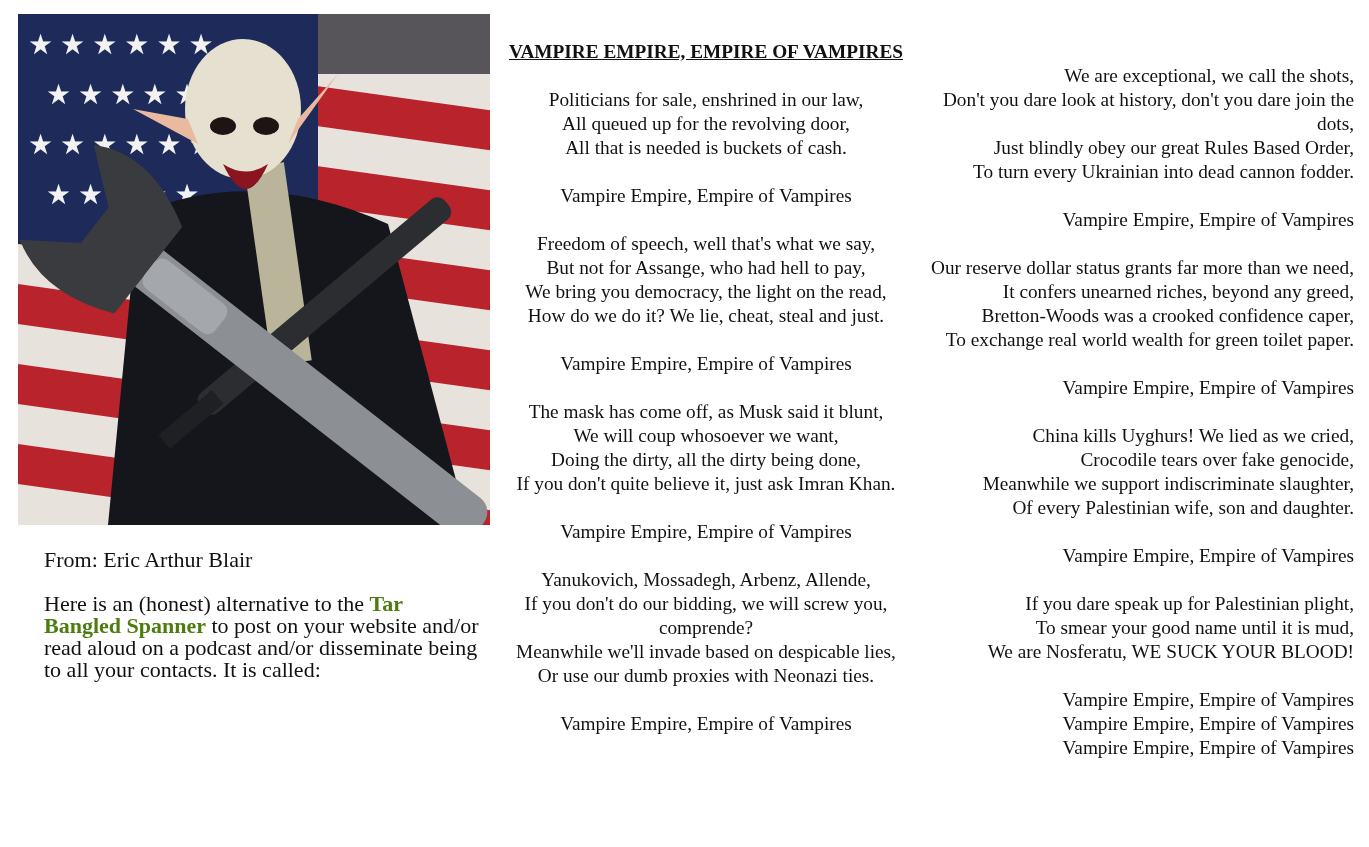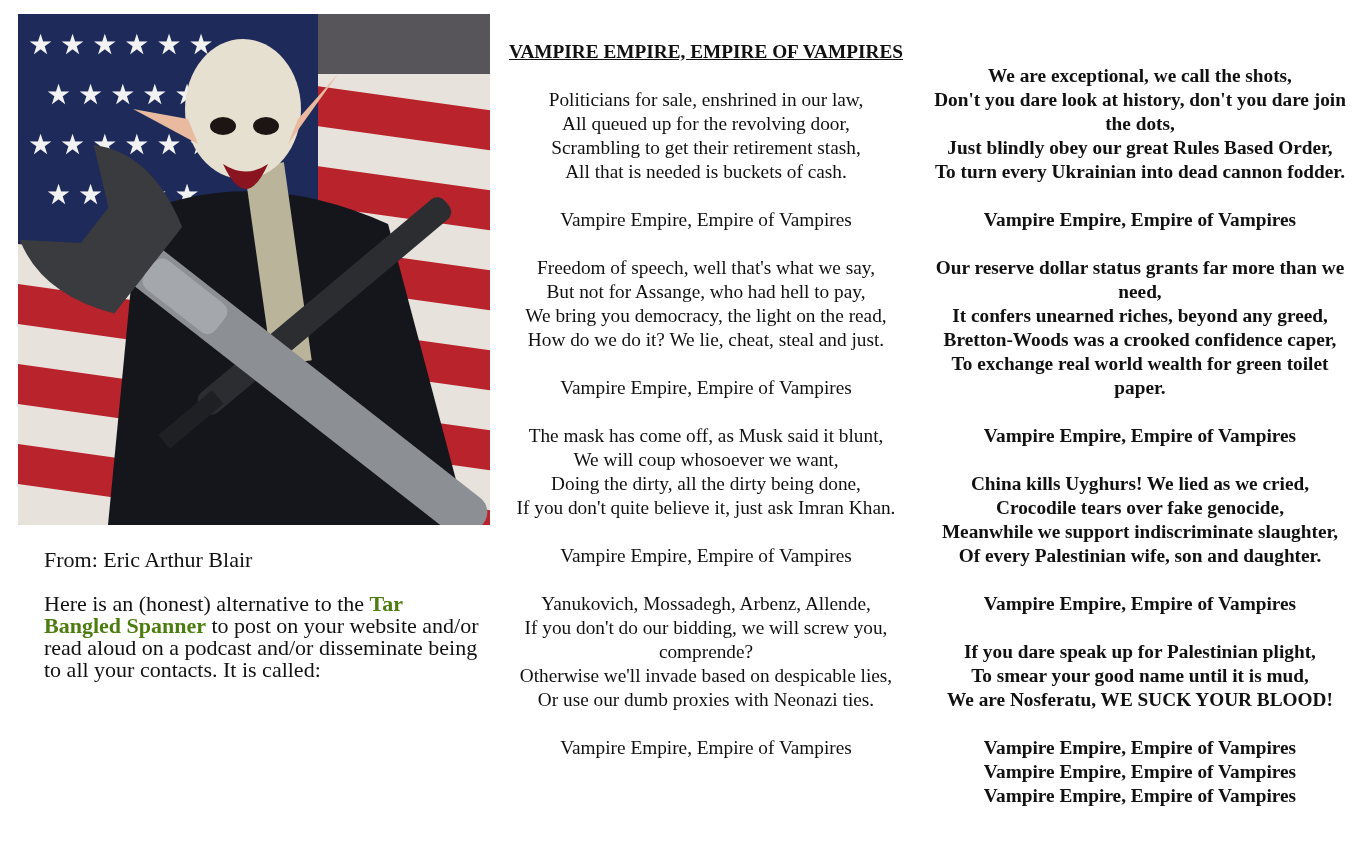--- a/index.html
+++ b/index.html
@@ -14,21 +14,21 @@
       background: #1a2340;
     }
     .art svg { display: block; }
     .intro {
       margin: 24px 0 0 26px; width: 436px;
       font-size: 22px; line-height: 22px;
     }
     .intro p { margin: 0 0 22px 0; }
     .intro .link { color: #4d7c0f; font-weight: bold; text-decoration: none; }
     .col-mid { position: absolute; left: 491px; top: 40px; width: 430px; text-align: center; font-size: 19.3px; line-height: 24px; }
-    .col-right { position: absolute; left: 926px; top: 64px; width: 428px; text-align: center; font-size: 19.3px; line-height: 24px; font-weight: bold; }
+    .col-right { position: absolute; left: 926px; top: 64px; width: 428px; text-align: right; font-size: 19.3px; line-height: 24px; }
     .title { font-weight: bold; text-decoration: underline; margin: 0 0 24px 0; font-size: 19.3px; }
     .stanza { margin: 0 0 24px 0; }
     .line { display: block; }
   </style>
 </head>
 <body>
 
 <div class="col-left">
   <div class="art">
     <svg width="472" height="511" viewBox="0 0 472 511">
@@ -79,21 +79,20 @@
     <p><span>Here is an (honest) alternative to the </span><a class="link" href="#">Tar Bangled Spanner</a><span> to post on your website and/or read aloud on a podcast and/or disseminate being to all your contacts. It is called:</span></p>
   </div>
 </div>
 
 <div class="col-mid">
   <div class="title">VAMPIRE EMPIRE, EMPIRE OF VAMPIRES</div>
   <div id="mid-stanzas">
       <div class="stanza">
         <span class="line">Politicians for sale, enshrined in our law,</span>
         <span class="line">All queued up for the revolving door,</span>
-        <span class="line">Scrambling to get their retirement stash,</span>
         <span class="line">All that is needed is buckets of cash.</span>
       </div>
       <div class="stanza">
         <span class="line">Vampire Empire, Empire of Vampires</span>
       </div>
       <div class="stanza">
         <span class="line">Freedom of speech, well that's what we say,</span>
         <span class="line">But not for Assange, who had hell to pay,</span>
         <span class="line">We bring you democracy, the light on the read,</span>
         <span class="line">How do we do it? We lie, cheat, steal and just.</span>
@@ -106,21 +105,21 @@
         <span class="line">We will coup whosoever we want,</span>
         <span class="line">Doing the dirty, all the dirty being done,</span>
         <span class="line">If you don't quite believe it, just ask Imran Khan.</span>
       </div>
       <div class="stanza">
         <span class="line">Vampire Empire, Empire of Vampires</span>
       </div>
       <div class="stanza">
         <span class="line">Yanukovich, Mossadegh, Arbenz, Allende,</span>
         <span class="line">If you don't do our bidding, we will screw you, comprende?</span>
-        <span class="line">Otherwise we'll invade based on despicable lies,</span>
+        <span class="line">Meanwhile we'll invade based on despicable lies,</span>
         <span class="line">Or use our dumb proxies with Neonazi ties.</span>
       </div>
       <div class="stanza">
         <span class="line">Vampire Empire, Empire of Vampires</span>
       </div>
     </div>
 </div>
 
 <div class="col-right">
   <div id="right-stanzas">

